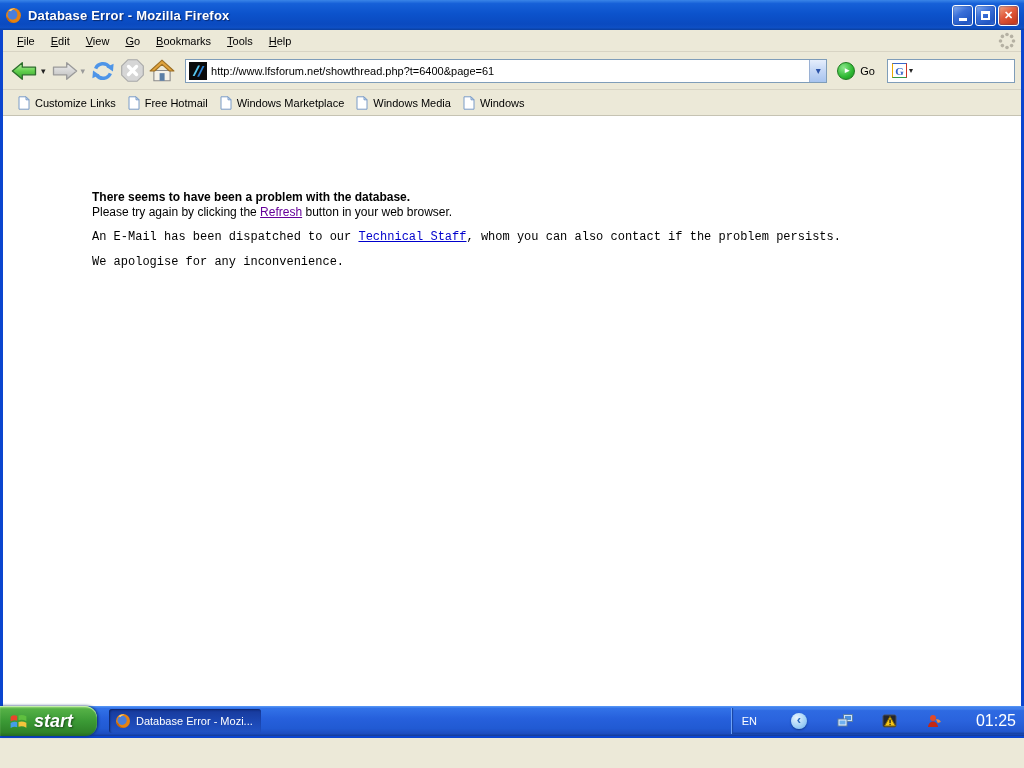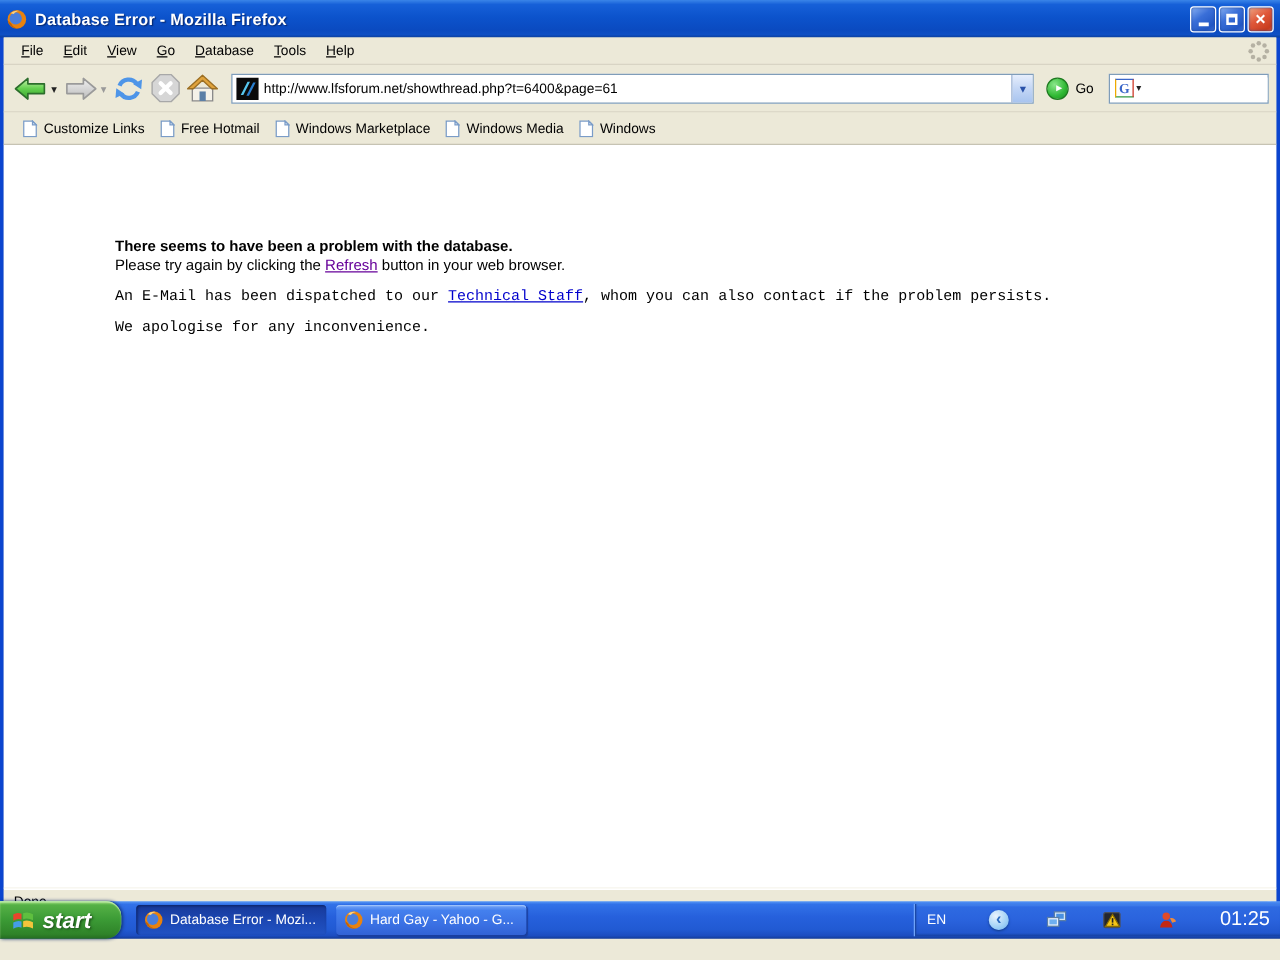--- a/index.html
+++ b/index.html
@@ -87,21 +87,21 @@
     display:flex; align-items:center; padding:0 8px; font-size:11px;
     color:#000; position:relative; }
   .grip { position:absolute; right:2px; bottom:2px; width:13px; height:13px; }
   .grip i { position:absolute; width:3px; height:3px; background:#c9c5b2;
     box-shadow:-1px -1px 0 #fff; }
   .grip i:nth-child(1){ right:1px; bottom:1px; }
   .grip i:nth-child(2){ right:6px; bottom:1px; }
   .grip i:nth-child(3){ right:1px; bottom:6px; }
 
   
-  .taskbar { position:absolute; left:0; top:721px; width:1024px; height:30px;
+  .taskbar { position:absolute; left:0; top:706px; width:1024px; height:30px;
     background:linear-gradient(180deg,#5a9af7 0%,#3272e8 8%,#2660dc 42%,#215ad3 75%,#1c4dc0 92%,#123a97 100%);
     display:flex; align-items:center; }
   .startbtn { height:30px; width:97px; flex:0 0 97px; display:flex;
     align-items:center; padding-left:8px; border-radius:0 12px 12px 0;
     background:linear-gradient(180deg,#9ede7c 0%,#55b146 10%,#3b9a35 50%,#2f8329 88%,#256b21 100%);
     box-shadow:1px 0 3px #0d2c6b, inset 0 1px 1px #c8f0b0; }
   .startbtn .label { color:#fff; font-size:18px; font-weight:bold;
     font-style:italic; margin-left:5px; text-shadow:1px 1px 2px #1a4a17; }
   .tasks { display:flex; align-items:center; margin-left:12px; flex:1; gap:8px; }
   .task { width:152px; height:24px; border-radius:3px; display:flex;
@@ -162,21 +162,21 @@
     <div class="winbtn close">
         <span>✕</span>
       </div>
   </div>
 
   <div class="menubar">
     <span class="menu-item">File</span>
     <span class="menu-item">Edit</span>
     <span class="menu-item">View</span>
     <span class="menu-item">Go</span>
-    <span class="menu-item">Database</span>
+    <span class="menu-item">Bookmarks</span>
     <span class="menu-item">Tools</span>
     <span class="menu-item">Help</span>
     <svg class="throbber" width="20" height="20" viewBox="0 0 20 20">
       <g fill="#b5b1a3">
         <circle cx="10" cy="3.5" r="1.8"></circle>
           <circle cx="14.6" cy="5.4" r="1.8"></circle>
         <circle cx="16.5" cy="10" r="1.8"></circle>
           <circle cx="14.6" cy="14.6" r="1.8"></circle>
         <circle cx="10" cy="16.5" r="1.8"></circle>
           <circle cx="5.4" cy="14.6" r="1.8"></circle>
@@ -314,29 +314,20 @@
   <div class="tasks">
     <div class="task active">
       <svg width="16" height="16" viewBox="0 0 16 16">
         <circle cx="8" cy="8" r="7" fill="#e8820e"></circle>
           <circle cx="7.1" cy="7.3" r="4.6" fill="#4a7edb"></circle>
         <path d="M1.3 9a7 7 0 0 0 9.2 5.5A5.8 5.8 0 0 1 3.6 11z" fill="#b35300" opacity=".7"></path>
         <path d="M3.4 3.3C5 1.6 7.6 1 9.7 1.7 7.9 1.9 6.5 2.6 5.7 3.9z" fill="#ffd27a"></path>
       </svg>
       <span class="tlabel">Database Error - Mozi...</span>
     </div>
-    <div class="task inactive">
-      <svg width="16" height="16" viewBox="0 0 16 16">
-        <circle cx="8" cy="8" r="7" fill="#e8820e"></circle>
-          <circle cx="7.1" cy="7.3" r="4.6" fill="#4a7edb"></circle>
-        <path d="M1.3 9a7 7 0 0 0 9.2 5.5A5.8 5.8 0 0 1 3.6 11z" fill="#b35300" opacity=".7"></path>
-        <path d="M3.4 3.3C5 1.6 7.6 1 9.7 1.7 7.9 1.9 6.5 2.6 5.7 3.9z" fill="#ffd27a"></path>
-      </svg>
-      <span class="tlabel">Hard Gay - Yahoo - G...</span>
-    </div>
   </div>
   <div class="tray">
     <span class="lang">EN</span>
     <div class="chev"><span>‹</span></div>
     <span class="trayicon">
       <svg width="17" height="16" viewBox="0 0 17 16">
         <rect x="6.5" y="1.5" width="9" height="7" fill="#cfe4f7" stroke="#5a7ea6"></rect>
         <rect x="8" y="3" width="6" height="4" fill="#4a90e0"></rect>
         <rect x="1" y="6" width="9" height="7" fill="#e8f1fb" stroke="#5a7ea6"></rect>
         <rect x="2.5" y="7.5" width="6" height="4" fill="#6fb0f0"></rect>

